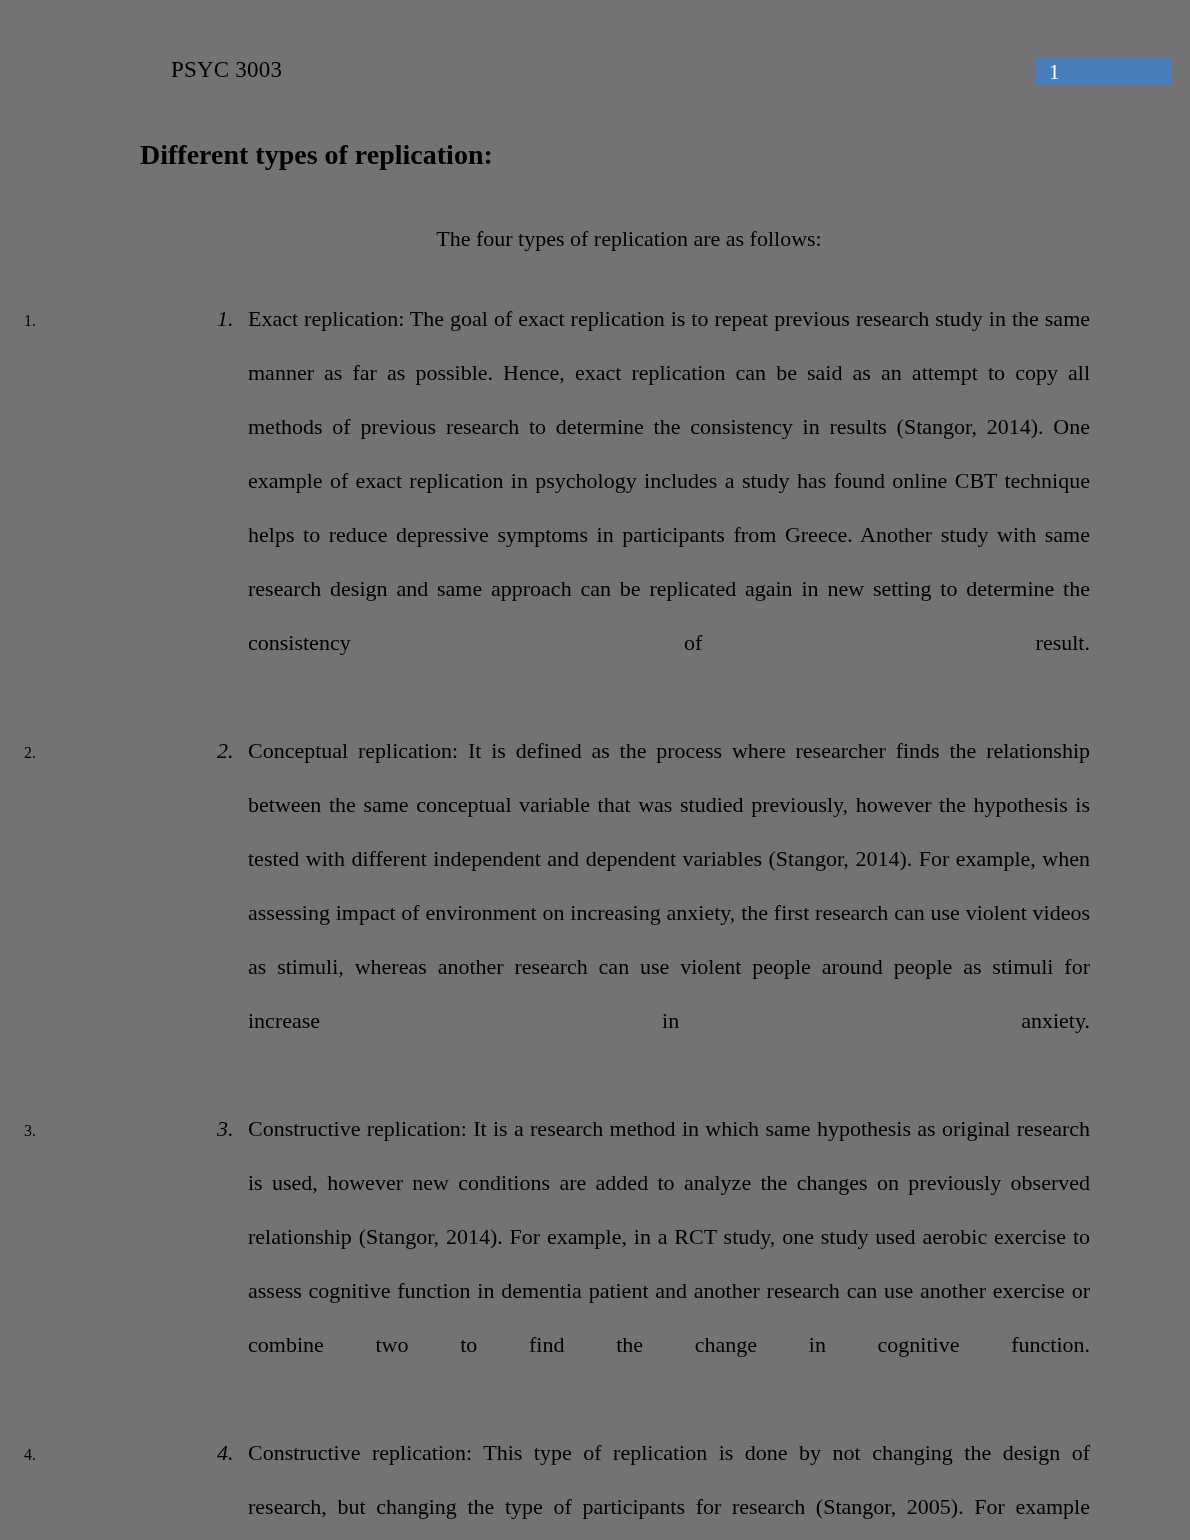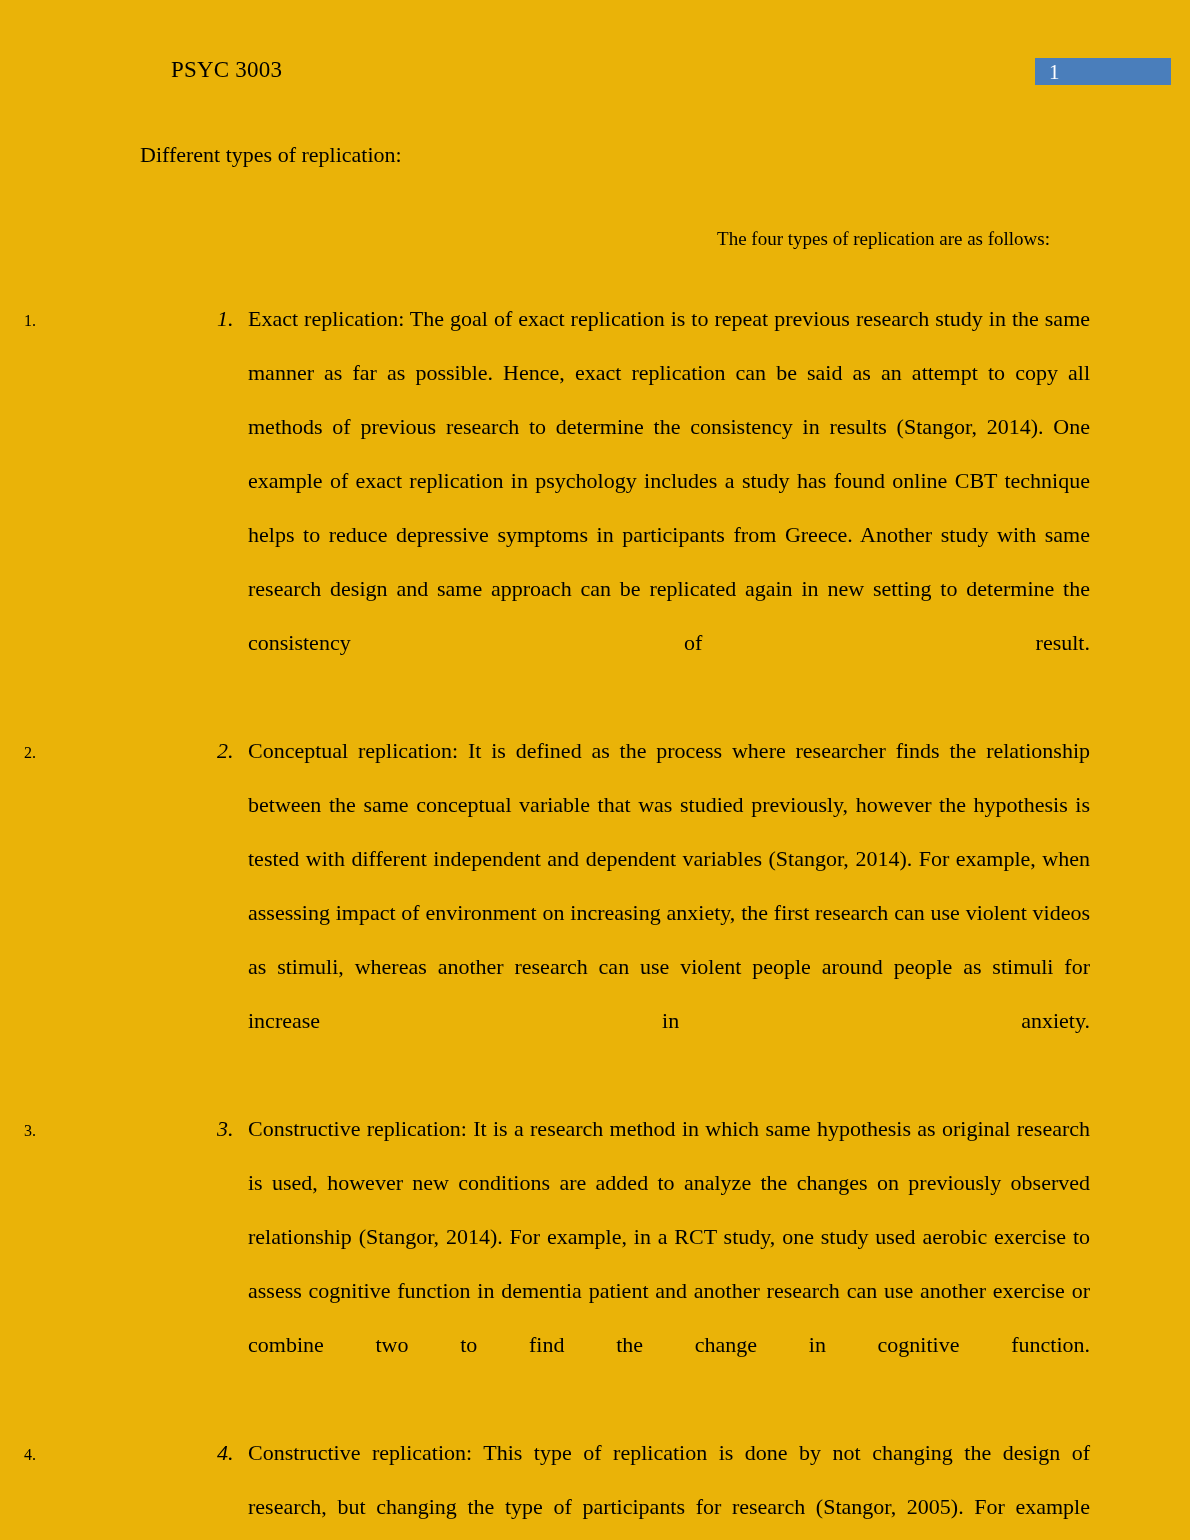--- a/index.html
+++ b/index.html
@@ -13,21 +13,21 @@
     position: relative;
     font-family: "Liberation Serif", "DejaVu Serif", serif;
     color: #000000;
     overflow: hidden;
   }
 
   .page {
     position: relative;
     width: 1190px;
     height: 1540px;
-    background: #eab308;
+    background: #737373;
   }
 
   
   .page-header {
     position: absolute;
     left: 0;
     top: 0;
     width: 1190px;
     height: 110px;
   }
@@ -62,34 +62,34 @@
     position: absolute;
     left: 0;
     top: 0;
     width: 1190px;
   }
 
   .section-heading {
     position: absolute;
     left: 140px;
     top: 140px;
-    font-size: 22px;
+    font-size: 28px;
     line-height: 30px;
-    font-weight: normal;
+    font-weight: bold;
     white-space: nowrap;
   }
 
   .intro-paragraph {
     position: absolute;
     left: 208px;
     top: 212px;
     width: 842px;
-    font-size: 19px;
+    font-size: 22px;
     line-height: 54px;
-    text-align: right;
+    text-align: center;
   }
 
   .numbered-list {
     position: absolute;
     left: 0;
     top: 276px;
     width: 1190px;
   }
 
   .list-item {

